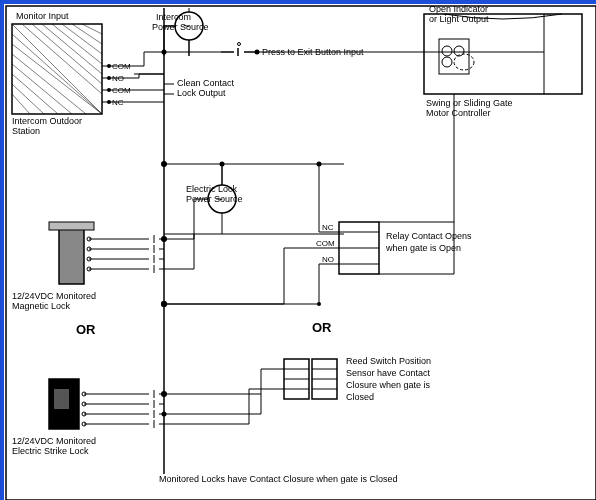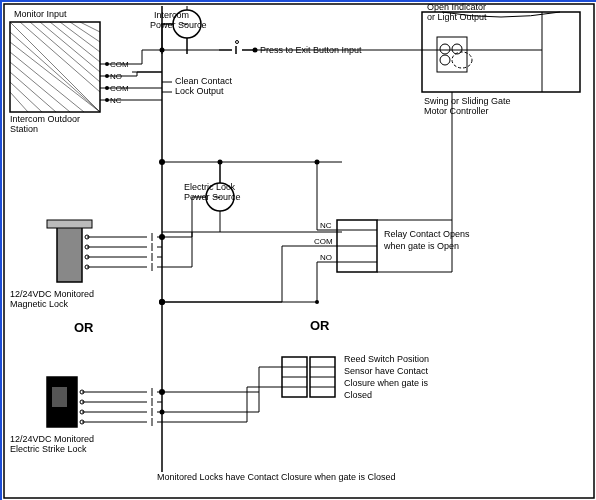--- a/index.html
+++ b/index.html
@@ -10,21 +10,21 @@
       font-family: Arial, sans-serif;
       font-size: 11px;
       overflow: hidden;
       position: relative;
     }
     .diagram-container {
       width: 596px;
       height: 500px;
       position: relative;
       background: #fff;
-      border: 2px solid #1d4ed8;
+      border: 4px solid #1d4ed8;
     }
     svg {
       position: absolute;
       top: 0;
       left: 0;
       width: 596px;
       height: 500px;
     }
   </style>
 </head>

